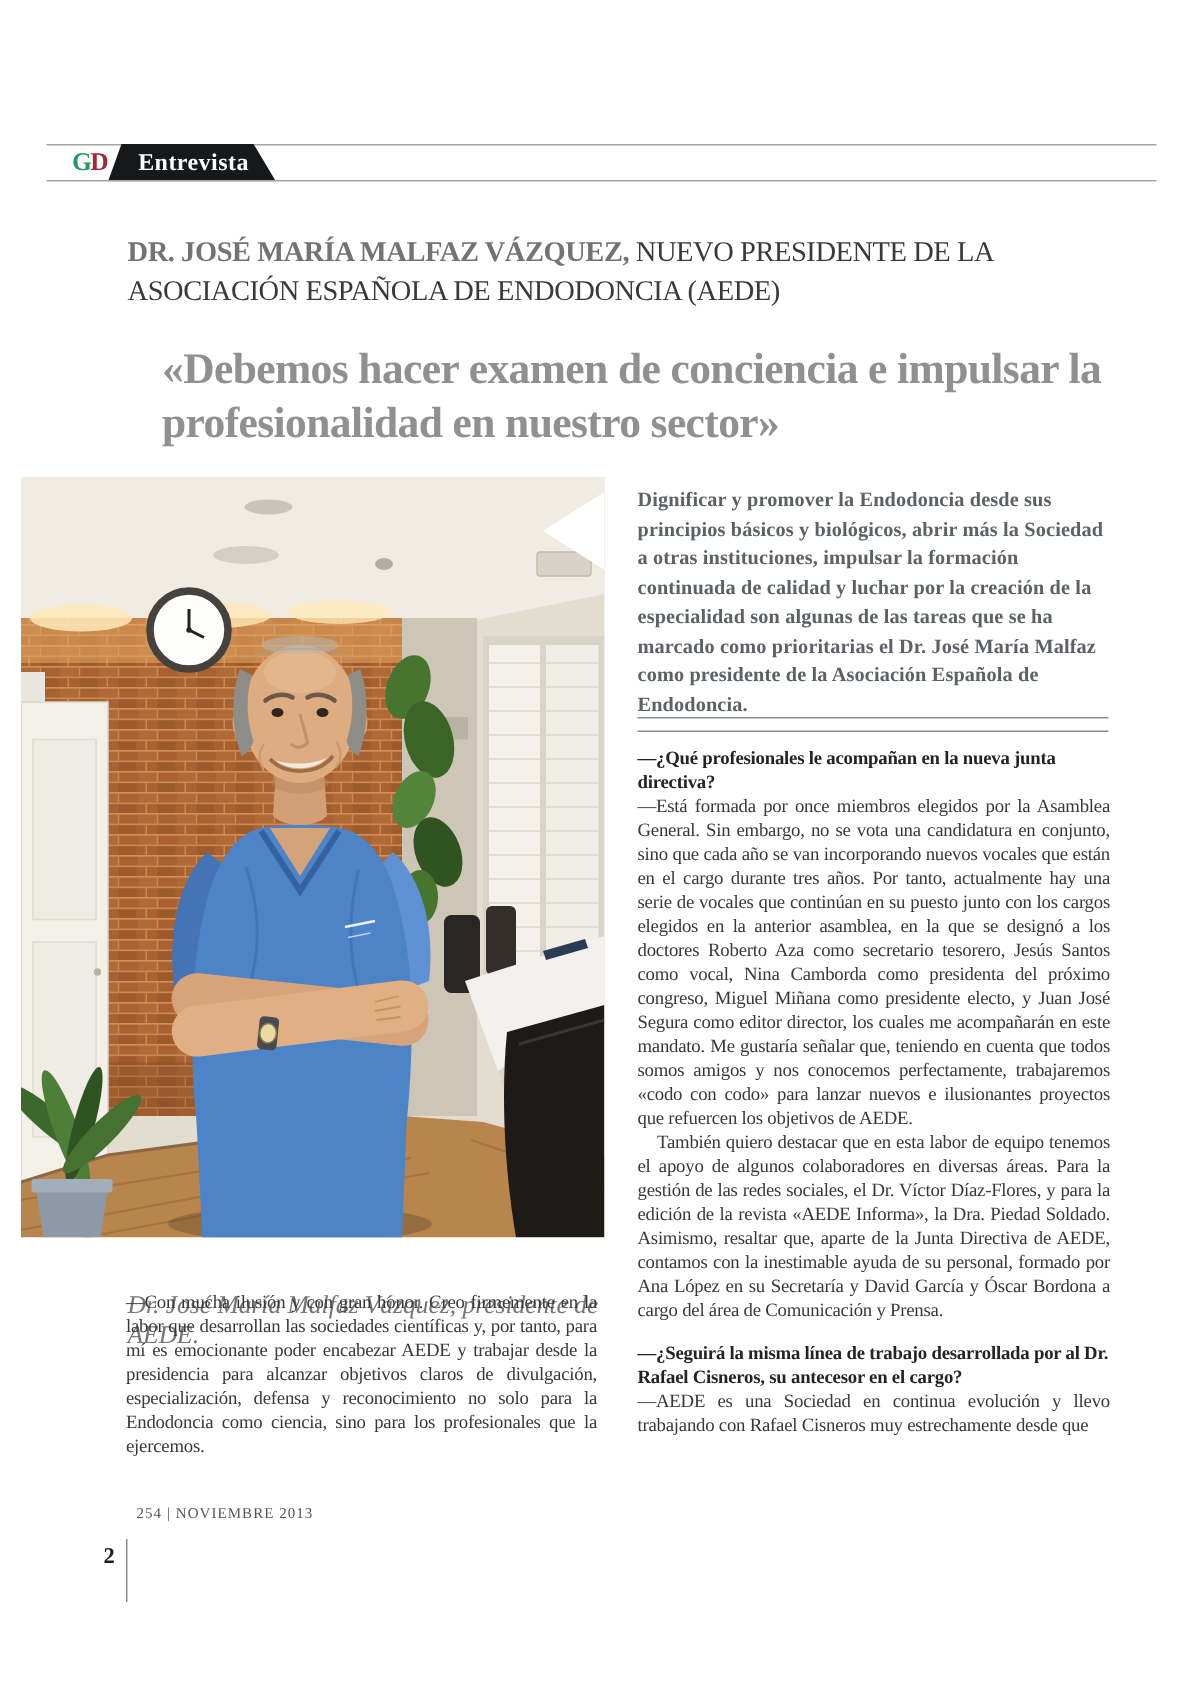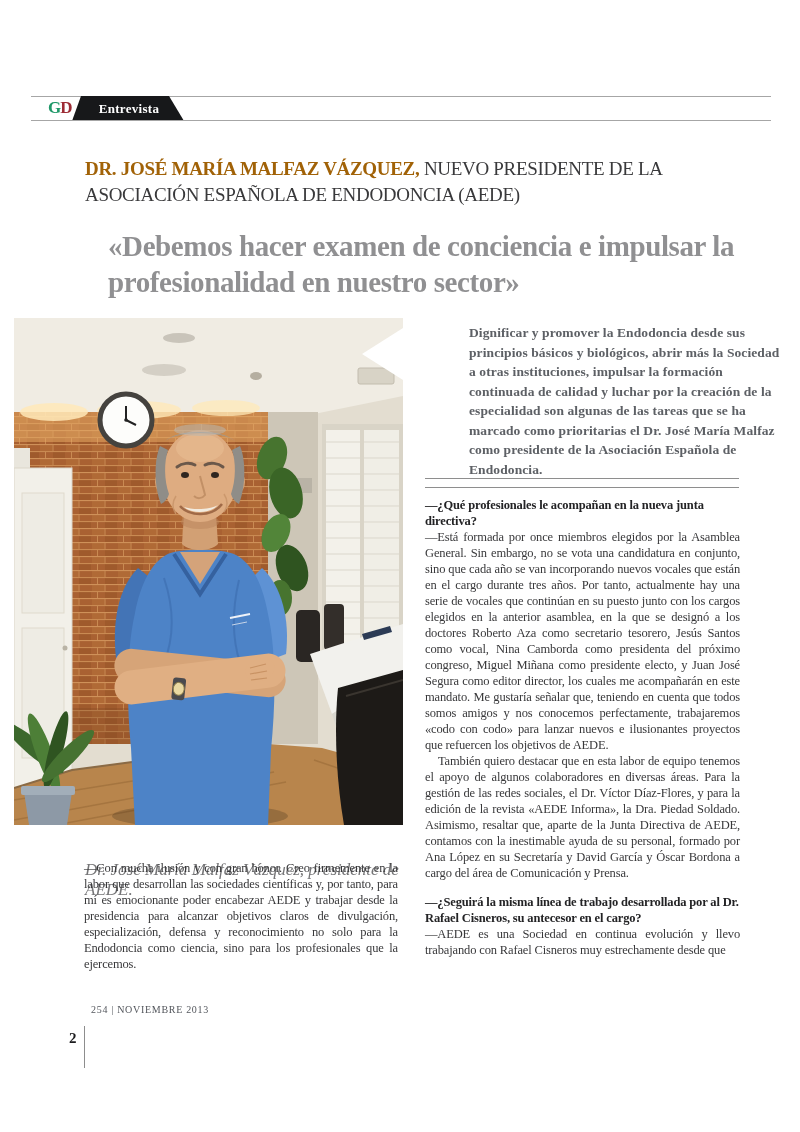--- a/index.html
+++ b/index.html
@@ -8,42 +8,42 @@
 
   
   .rule{position:absolute;left:31px;width:740px;height:1px;background:#a6a6a6;}
   .rule-top{top:96px;}
   .rule-bottom{top:120px;}
   .gd-logo{position:absolute;left:48px;top:98px;font-size:17px;font-weight:bold;letter-spacing:-1px;}
   .gd-logo .g{color:#1f9868;}
   .gd-logo .d{color:#9d2c35;}
   .section-badge{position:absolute;left:72px;top:96px;width:112px;height:25px;background:#17181a;
         clip-path:polygon(9px 0,97px 0,112px 25px,0 25px);
-        color:#ffffff;font-size:13px;font-weight:bold;letter-spacing:.3px;
+        color:#ffffff;font-size:16px;font-weight:bold;letter-spacing:.3px;
         display:flex;align-items:center;justify-content:center;padding-left:2px;box-sizing:border-box;}
 
   
   .headline{position:absolute;left:85px;top:156px;width:658px;font-size:19px;line-height:26px;
         color:#39393b;letter-spacing:-.3px;}
-  .headline .lead{font-weight:bold;color:#a16207;}
+  .headline .lead{font-weight:bold;color:#737373;}
   .quote-title{position:absolute;left:84px;top:228px;width:668px;font-size:29px;line-height:36px;
         font-weight:bold;color:#909092;letter-spacing:-.4px;margin-left:24px;}
 
   
   .photo{position:absolute;left:14px;top:318px;width:389px;height:507px;overflow:hidden;background:#e7e1d6;}
   .caption{position:absolute;left:85px;top:860px;width:318px;font-size:17px;font-style:italic;color:#757577;}
 
   
   .q{font-weight:bold;color:#232325;margin:0;}
   .a{color:#38383a;margin:0;text-align:justify;}
   .indent{text-indent:13px;}
   .gap{margin-top:13px;}
   .left-col{position:absolute;left:84px;top:860px;width:314px;font-size:12.5px;line-height:16px;letter-spacing:-.15px;}
   .right-intro{position:absolute;left:425px;top:323px;width:314px;font-size:13.5px;line-height:19.5px;
-        font-weight:bold;color:#5d6065;letter-spacing:.1px;margin-left:44px;}
+        font-weight:bold;color:#5d6065;letter-spacing:.1px;}
   .double-rule{position:absolute;left:425px;width:314px;height:1px;background:#8e8e8e;}
   .dr1{top:478px;} .dr2{top:487px;}
   .right-col{position:absolute;left:425px;top:497px;width:315px;font-size:12.5px;line-height:16px;letter-spacing:-.15px;}
 
   
   .footer-page{position:absolute;left:69px;top:1030px;font-size:15px;font-weight:bold;color:#1c1c1e;}
   .footer-line{position:absolute;left:84px;top:1026px;width:1px;height:42px;background:#8d8d8d;}
   .footer-issue{position:absolute;left:91px;top:988px;font-size:10px;letter-spacing:.7px;color:#53565c;margin-top:16px;}
 </style>
 </head>

